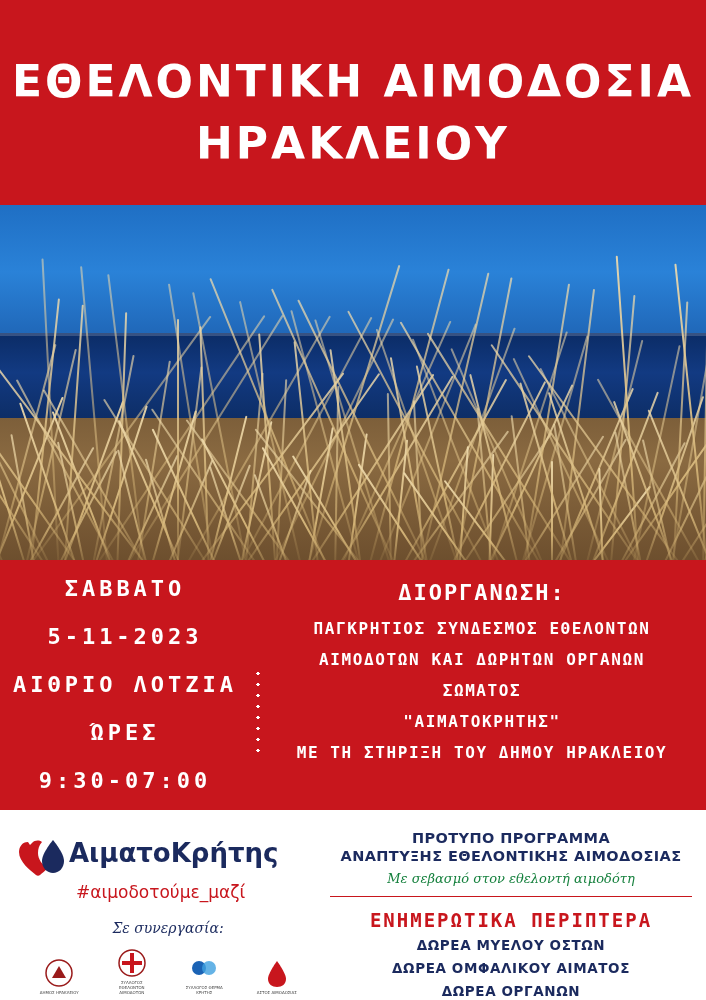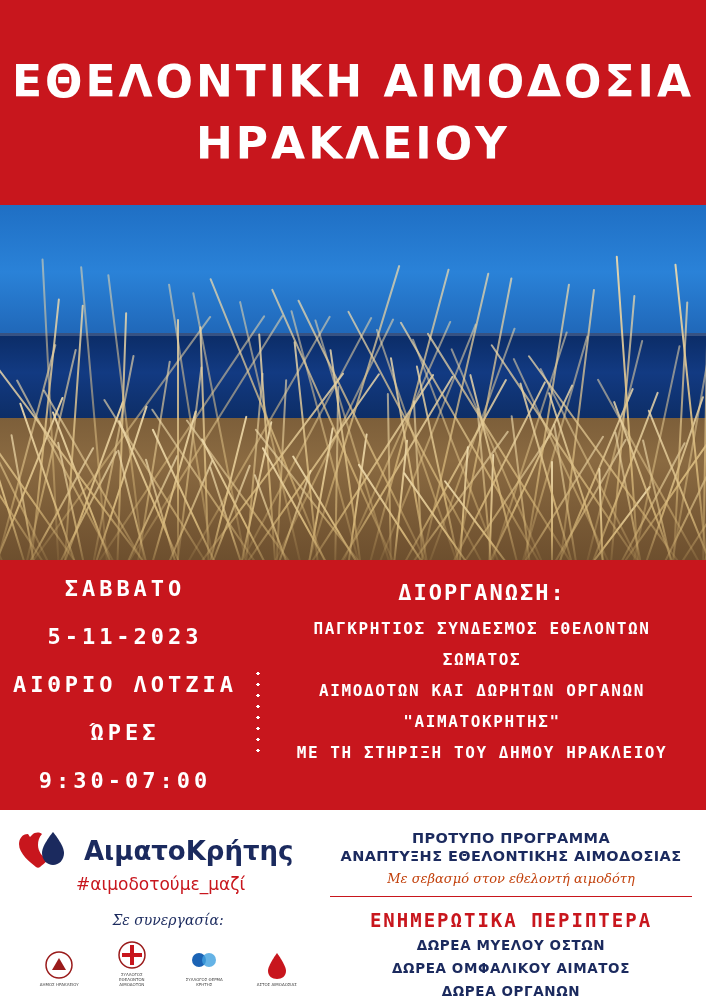--- a/index.html
+++ b/index.html
@@ -163,22 +163,22 @@
     background: #ffffff;
   }
   .footer-left {
     position: absolute;
     left: 18px;
     top: 20px;
     width: 300px;
   }
   .brand-row {
     display: flex;
-    align-items: center;
-    gap: 18px;
+    gap: 3px;
+    margin-top: 8px;
   }
   .brand-logo {
     width: 48px;
     height: 42px;
     flex: 0 0 auto;
   }
   .brand-name {
     font-size: 26px;
     color: #1b2a5e;
     font-weight: bold;
@@ -233,21 +233,21 @@
     font-weight: bold;
     color: #1b2a5e;
     letter-spacing: 0.4px;
     line-height: 1.22;
     font-family: "DejaVu Sans", sans-serif;
   }
   .respect {
     margin-top: 6px;
     font-size: 13px;
     font-style: italic;
-    color: #c2410c;
+    color: #15803d;
     font-family: "DejaVu Serif", serif;
   }
   .divider {
     margin: 10px auto 0;
     width: 100%;
     height: 1px;
     background: #c8161d;
   }
   .kiosk-title {
     margin-top: 12px;
@@ -438,22 +438,22 @@
       <div>ΑΙΘΡΙΟ ΛΟΤΖΙΑ</div>
       <div>ΏΡΕΣ</div>
       <div>9:30-07:00</div>
     </div>
 
     <div class="dots"></div>
 
     <div class="info-right">
       <div class="org-title">ΔΙΟΡΓΑΝΩΣΗ:</div>
       <div class="org-line">ΠΑΓΚΡΗΤΙΟΣ ΣΥΝΔΕΣΜΟΣ ΕΘΕΛΟΝΤΩΝ</div>
+      <div class="org-line">ΑΙΜΟΔΟΤΩΝ ΚΑΙ ΔΩΡΗΤΩΝ ΟΡΓΑΝΩΝ</div>
       <div class="org-line">ΣΩΜΑΤΟΣ</div>
-      <div class="org-line">ΑΙΜΟΔΟΤΩΝ ΚΑΙ ΔΩΡΗΤΩΝ ΟΡΓΑΝΩΝ</div>
       <div class="org-line">"ΑΙΜΑΤΟΚΡΗΤΗΣ"</div>
       <div class="org-line">ΜΕ ΤΗ ΣΤΗΡΙΞΗ ΤΟΥ ΔΗΜΟΥ ΗΡΑΚΛΕΙΟΥ</div>
     </div>
   </div>
 
   <div class="footer">
 
     <div class="footer-left">
       <div class="brand-row">
         <span class="brand-logo">

